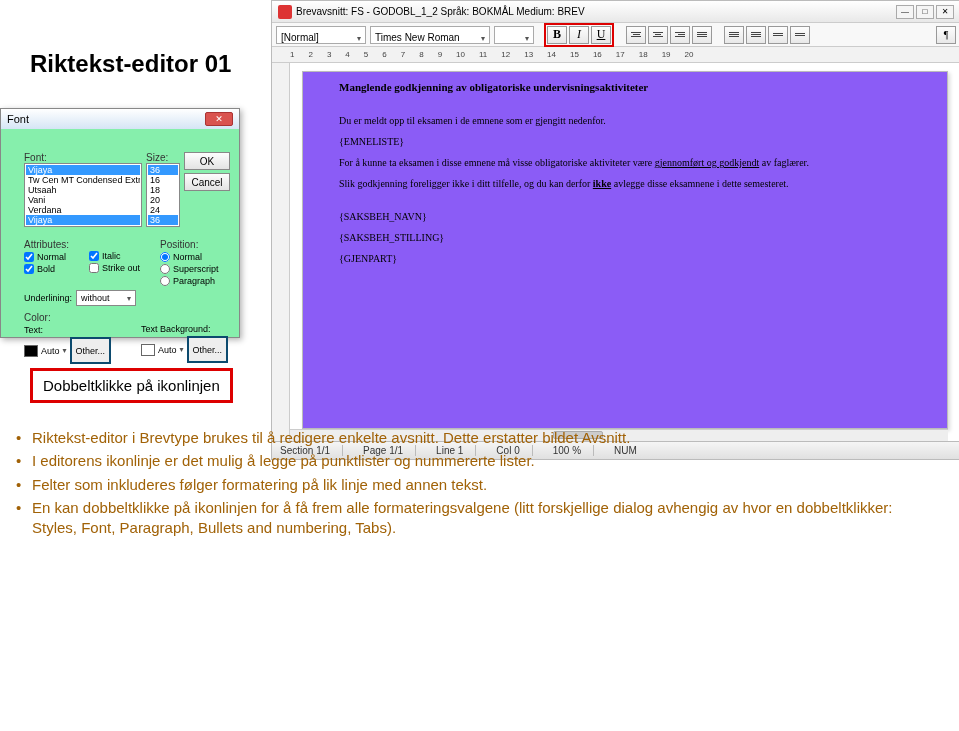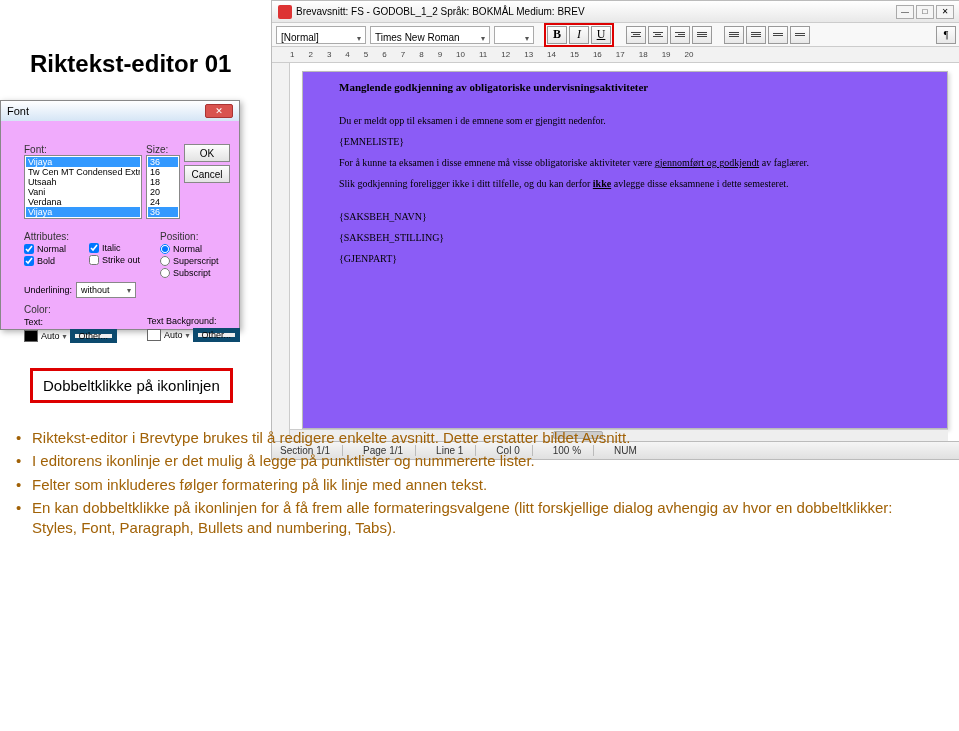--- a/index.html
+++ b/index.html
@@ -28,21 +28,21 @@
 .vruler{position:absolute;left:0;top:62px;bottom:18px;width:18px;background:#f2f2f2;border-right:1px solid #ccc}
 .page{position:absolute;left:30px;right:12px;top:70px;bottom:30px;background:#8b5cf6;border:1px solid #bbb;box-shadow:2px 2px 4px rgba(0,0,0,.15);padding:8px 36px;font-family:'Times New Roman',serif;font-size:11px;color:#000}
 .page p{margin-bottom:8px;line-height:1.3}
 .page .bold{font-weight:bold}
 .page .small{font-size:10px}
 .status{position:absolute;bottom:0;left:0;right:0;height:18px;background:linear-gradient(#f5f5f5,#e0e0e0);border-top:1px solid #bbb;display:flex;align-items:center;font-size:10px;color:#333;padding:0 8px;gap:20px}
 .status span{border-right:1px solid #bbb;padding-right:12px}
 .scrollh{position:absolute;bottom:18px;left:18px;right:12px;height:12px;background:#eee;border-top:1px solid #ccc}
 .scrollh .thumb{position:absolute;left:40%;width:50px;height:8px;top:1px;background:#ccc;border:1px solid #aaa;border-radius:2px}
 
-.fontdlg{position:absolute;left:0;top:100px;width:240px;height:230px;border:1px solid #888;background:#f0abfc;font-size:10px;box-shadow:2px 2px 6px rgba(0,0,0,.3)}
+.fontdlg{position:absolute;left:0;top:108px;width:240px;height:230px;border:1px solid #888;background:#86efac;font-size:10px;box-shadow:2px 2px 6px rgba(0,0,0,.3)}
 .fontdlg .dlgtitle{height:20px;background:linear-gradient(#fff,#d5e5f5);display:flex;align-items:center;padding:0 6px;font-size:11px}
 .dlgtitle .x{margin-left:auto;width:28px;height:14px;background:#d9534f;color:#fff;border:1px solid #a33;display:flex;align-items:center;justify-content:center;border-radius:2px;font-size:9px}
 .fontdlg .body{padding:23px;display:grid;grid-template-columns:1fr auto auto;gap:4px;align-items:start}
 .lbl{font-size:10px;color:#333}
 .flist,.slist{border:1px solid #888;background:#fff;height:64px;overflow:hidden;font-size:9px;padding:1px}
 .flist{width:118px}.slist{width:34px}
 .flist div,.slist div{padding:0 2px;white-space:nowrap;overflow:hidden}
 .sel{background:#3399ff;color:#fff}
 .dlgbtn{width:46px;height:18px;border:1px solid #888;background:linear-gradient(#fdfdfd,#e3e3e3);display:flex;align-items:center;justify-content:center;font-size:10px;margin-bottom:3px}
 .attrrow{grid-column:1/4;display:flex;gap:20px;margin-top:8px}
@@ -50,21 +50,21 @@
 .cb{display:flex;align-items:center;gap:3px;font-size:9px}
 .cb input{width:10px;height:10px}
 .rb{display:flex;align-items:center;gap:3px;font-size:9px}
 .rb input{width:10px;height:10px}
 .ulrow{grid-column:1/4;display:flex;align-items:center;gap:4px;font-size:9px}
 .ulsel{border:1px solid #888;background:#fff;padding:1px 4px;width:60px;height:16px;display:flex;align-items:center}
 .colorrow{grid-column:1/4;display:flex;gap:30px;margin-top:2px}
 .colorgrp{display:flex;flex-direction:column;gap:2px;font-size:9px}
 .swatch{width:14px;height:12px;background:#000;border:1px solid #666;display:inline-block;vertical-align:middle}
 .swatchw{background:#fff}
-.othbtn{border:5px solid #0c4a6e;background:#eee;padding:0 4px;height:14px;font-size:9px;display:inline-flex;align-items:center}
+.othbtn{border:2px solid #0c4a6e;background:#eee;padding:0 4px;height:27px;font-size:9px;display:inline-flex;align-items:center}
 
 .note{position:absolute;left:30px;top:368px;border:3px solid #d00;padding:6px 10px;font-size:15px;background:#fff}
 
 ul.bullets{position:absolute;left:10px;top:428px;right:40px;list-style:none;font-size:15px;line-height:1.35;color:#a16207}
 ul.bullets li{position:relative;padding-left:22px;margin-bottom:3px}
 ul.bullets li::before{content:"•";position:absolute;left:6px;top:0}
 </style>
 </head>
 <body>
 
@@ -262,21 +262,21 @@
         <label class="rb">
             <input type="radio" name="pos" checked="" style="">
             <span>Normal</span>
           </label>
         <label class="rb">
             <input type="radio" name="pos" style="">
             <span>Superscript</span>
           </label>
         <label class="rb">
             <input type="radio" name="pos" style="">
-            <span>Subscript</span>
+            <span>Paragraph</span>
           </label>
       </div>
     </div>
     <div class="ulrow">
       <span>Underlining:</span>
       <div class="ulsel">
           <span>without</span>
           <span class="chev" style="margin-left:auto">▾</span>
         </div>
     </div>

